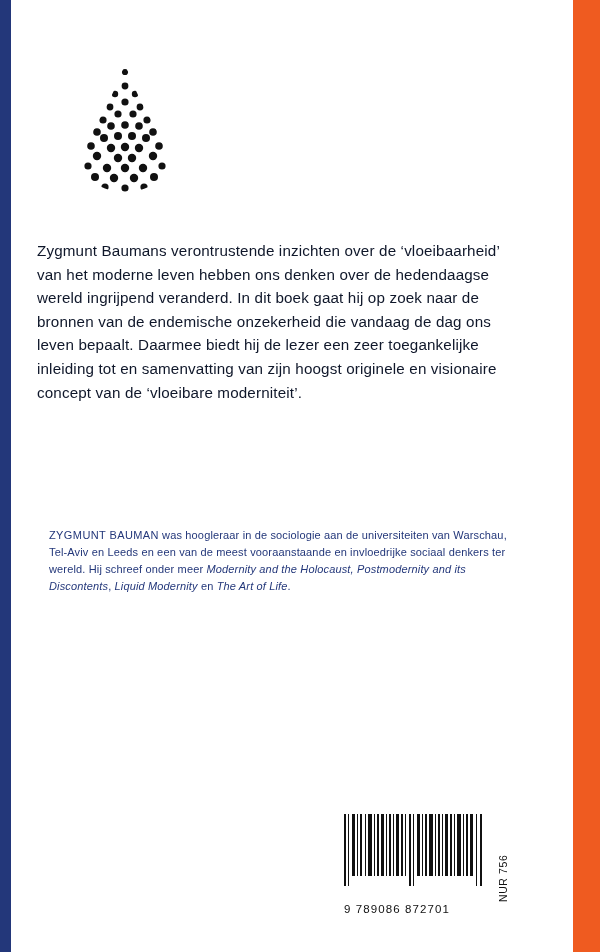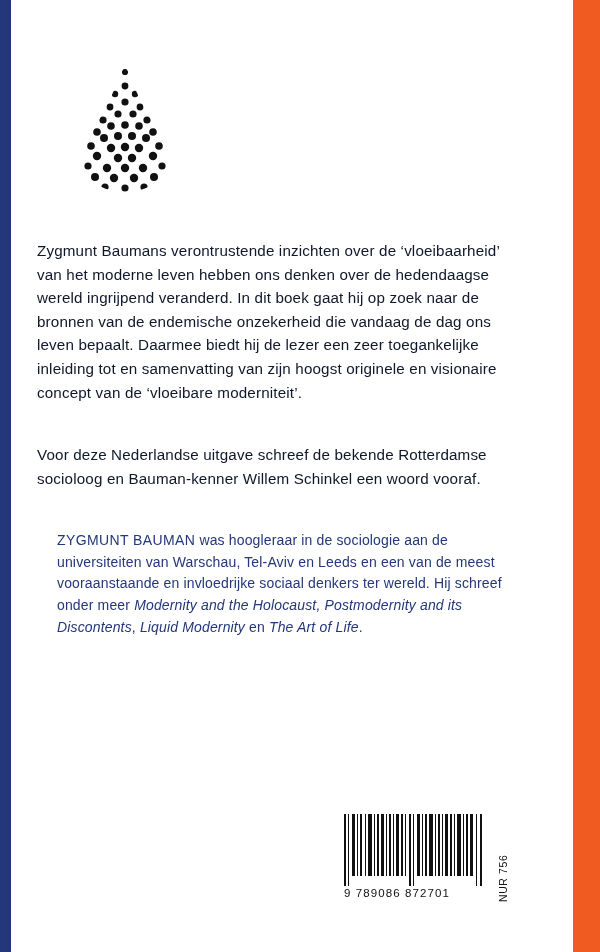--- a/index.html
+++ b/index.html
@@ -70,25 +70,25 @@
     color: #0f172a;
     font-size: 15.2px;
     line-height: 1.55;
     letter-spacing: 0.15px;
   }
   #para1 { top: 224px; }
   #para2 { top: 428px; }
 
   .bio {
     position: absolute;
-    left: 46px;
+    left: 38px;
     top: 516px;
     width: 462px;
     color: #23377a;
-    font-size: 14px;
+    font-size: 11px;
     line-height: 1.55;
     letter-spacing: 0.15px;
   }
   .bio em { font-style: italic; }
   .bio .name { letter-spacing: 0.4px; }
 
   
   .barcode-wrap {
     position: absolute;
     left: 333px;
@@ -104,21 +104,21 @@
   }
   .barcode-bars i {
     position: absolute;
     top: 0;
     background: #111111;
     height: 72px;
     display: block;
   }
   .barcode-bars i.short { height: 62px; }
   .barcode-num {
-    margin-top: 1px;
+    margin-top: 17px;
     font-family: "Liberation Sans", sans-serif;
     font-size: 11.5px;
     color: #111111;
     letter-spacing: 1.1px;
     white-space: nowrap;
   }
   .nur {
     position: absolute;
     left: 484px;
     top: 844px;
@@ -206,21 +206,20 @@
           <circle cx="77" cy="115" r="4"></circle>
           <circle cx="28" cy="125" r="3.6"></circle>
           <circle cx="48" cy="126" r="3.6"></circle>
           <circle cx="67" cy="125" r="3.6"></circle>
         </g>
       </svg>
     </div>
 
     <p class="body-text" id="para1">Zygmunt Baumans verontrustende inzichten over de ‘vloeibaarheid’ van het moderne leven hebben ons denken over de hedendaagse wereld ingrijpend veranderd. In dit boek gaat hij op zoek naar de bronnen van de endemische onzekerheid die vandaag de dag ons leven bepaalt. Daarmee biedt hij de lezer een zeer toegankelijke inleiding tot en samenvatting van zijn hoogst originele en visionaire concept van de ‘vloeibare moderniteit’.</p>
 
-    <p class="body-text" id="para2">Voor deze Nederlandse uitgave schreef de bekende Rotterdamse socioloog en Bauman-kenner Willem Schinkel een woord vooraf.</p>
 
     <p class="bio"><span class="name">ZYGMUNT BAUMAN</span><span> was hoogleraar in de sociologie aan de universiteiten van Warschau, Tel-Aviv en Leeds en een van de meest vooraanstaande en invloedrijke sociaal denkers ter wereld. Hij schreef onder meer </span><em>Modernity and the Holocaust</em><em>, </em><em>Postmodernity and its Discontents</em><span>, </span><em>Liquid Modernity</em><span> en </span><em>The Art of Life</em><span>.</span></p>
 
     <div class="barcode-wrap">
       <div class="barcode-bars">
         <i style="left:0px;width:2px"></i>
         <i style="left:4px;width:1px"></i>
         <i style="left:8px;width:3px" class="short"></i>
         <i style="left:13px;width:1px" class="short"></i>
         <i style="left:16px;width:2px" class="short"></i>

